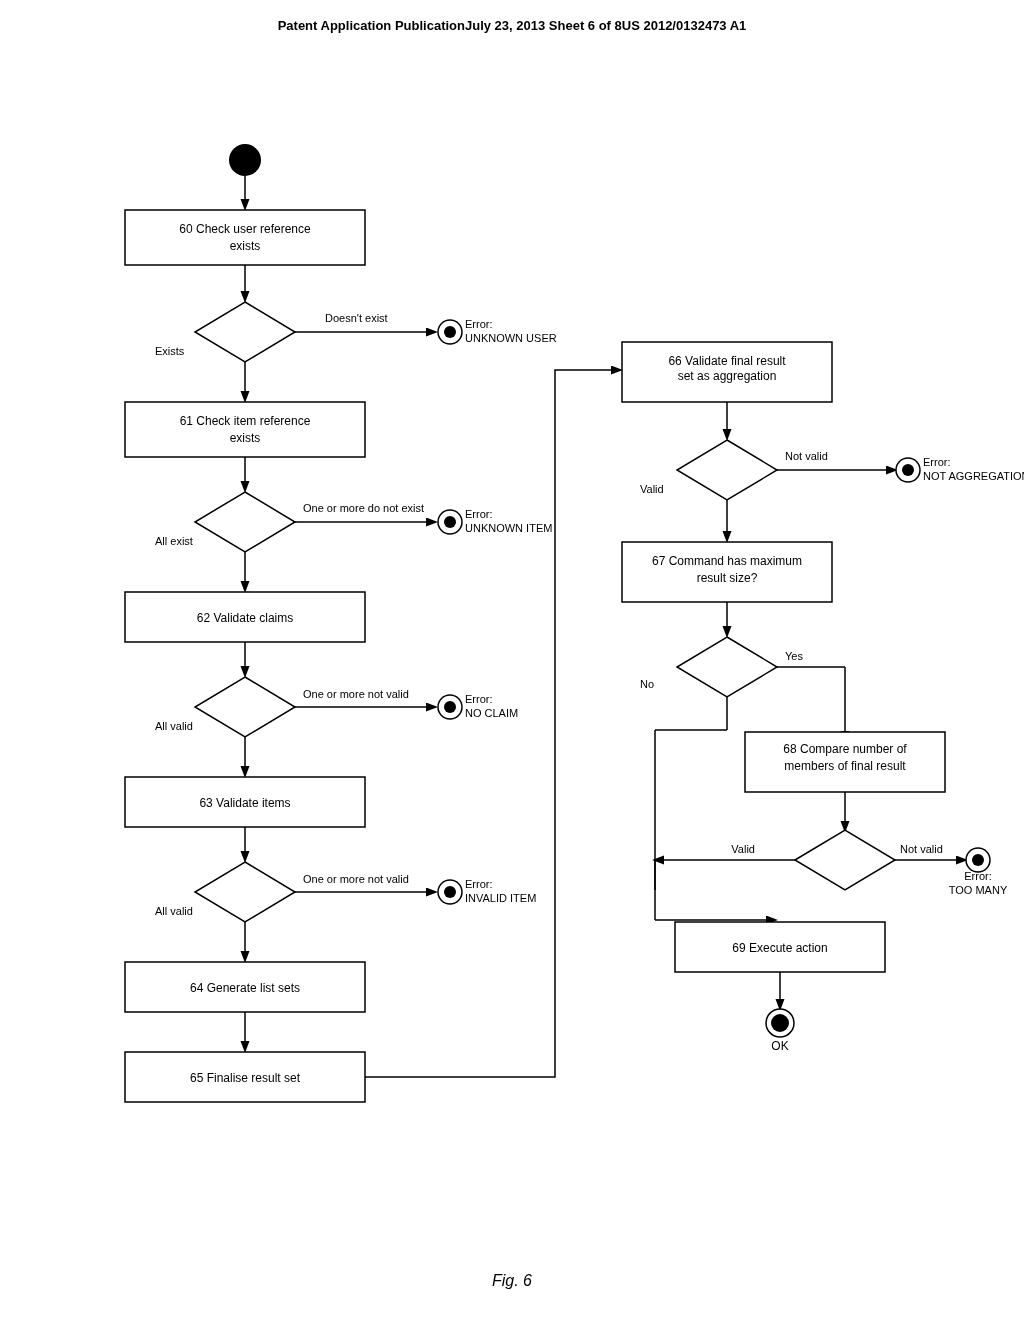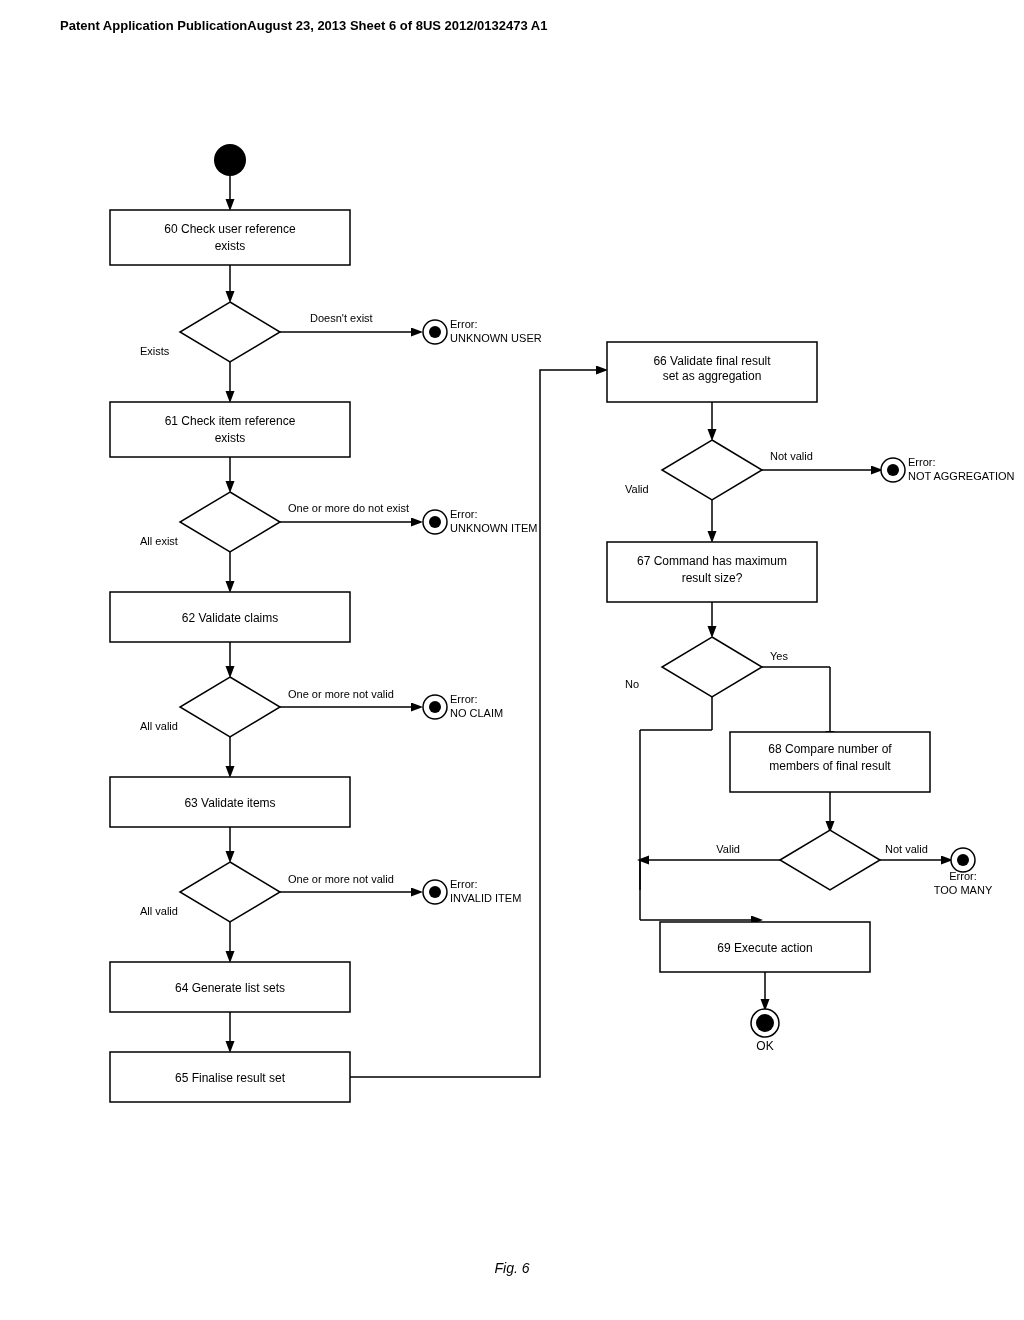--- a/index.html
+++ b/index.html
@@ -7,55 +7,55 @@
       width: 1024px;
       height: 1320px;
       background: #fff;
       font-family: Arial, sans-serif;
       position: relative;
       overflow: hidden;
     }
 
     .header {
       display: flex;
-      justify-content: flex-start;
+      justify-content: center;
       align-items: center;
       padding: 18px 60px 0 60px;
       font-size: 13px;
       font-weight: bold;
     }
 
     .diagram-area {
       position: absolute;
       top: 60px;
-      left: 0;
+      left: 15px;
       width: 984px;
       height: 1220px;
     }
 
     svg {
       width: 1024px;
       height: 1220px;
     }
 
     .fig-label {
       position: absolute;
-      bottom: 44px;
+      bottom: 30px;
       left: 50%;
       transform: translateX(-50%);
-      font-size: 14px;
+      font-size: 16px;
       font-style: italic;
     }
   </style>
 </head>
 <body>
 
 <div class="header">
   <span>Patent Application Publication</span>
-  <span>August 23, 2013  Sheet 6 of 8</span>
+  <span>July 23, 2013  Sheet 6 of 8</span>
   <span>US 2012/0132473 A1</span>
 </div>
 
 <div class="diagram-area">
   <svg viewBox="0 0 1024 1220" xmlns="http://www.w3.org/2000/svg">
     <defs>
       <marker id="arrow" markerWidth="8" markerHeight="8" refX="6" refY="3" orient="auto">
         <path d="M0,0 L0,6 L8,3 z" fill="#000"></path>
       </marker>
       <marker id="arrow2" markerWidth="8" markerHeight="8" refX="6" refY="3" orient="auto">

